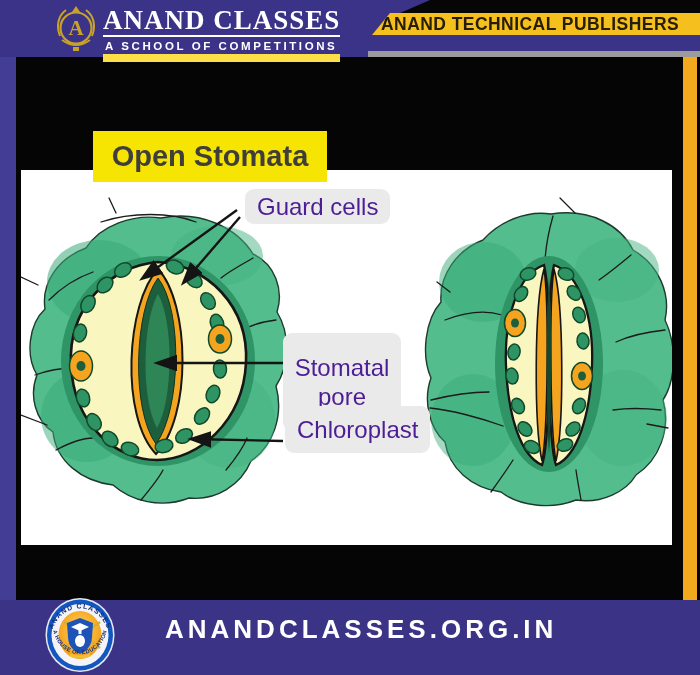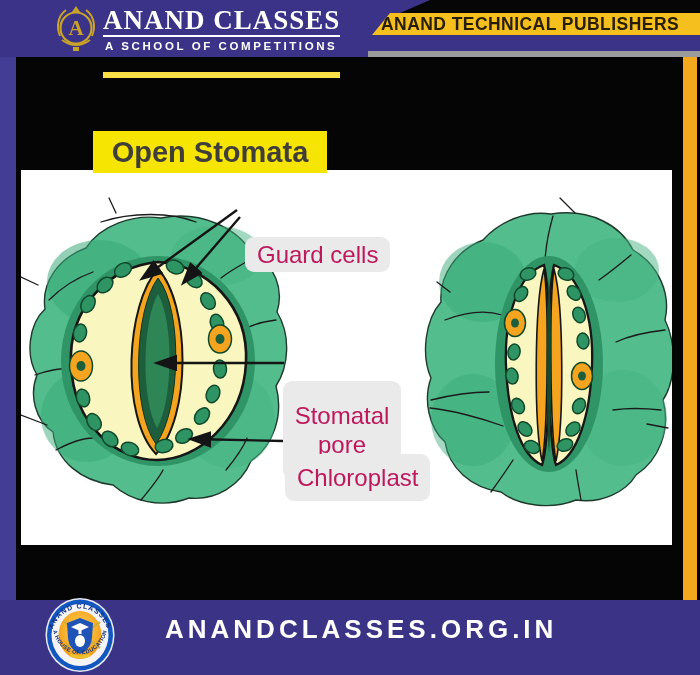--- a/index.html
+++ b/index.html
@@ -14,36 +14,36 @@
               clip-path:polygon(22px 0,100% 0,100% 100%,4px 100%);
               display:flex;align-items:center;}
   .pub-text{font-weight:bold;font-size:19px;color:#261d04;transform:scaleX(.92);
             white-space:nowrap;letter-spacing:.5px;}
   .gray-strip{position:absolute;left:368px;top:51px;width:332px;height:6px;background:#9b9b9b;}
   .brand{position:absolute;left:103px;top:6px;color:#fff;}
   .brand-name{font-family:"Liberation Serif",serif;font-weight:bold;font-size:27px;
               letter-spacing:1px;white-space:nowrap;border-bottom:2px solid #fff;
               padding-bottom:1px;line-height:28px;}
   .brand-tag{font-weight:bold;font-size:11.5px;letter-spacing:2.6px;white-space:nowrap;
-             padding:3px 0 20px 2px;border-bottom:6px solid #fde047;}
+             padding:3px 0 2px 2px;border-bottom:8px solid #fde047;}
   .laurel{position:absolute;left:52px;top:4px;}
 
   
   .strip-left{position:absolute;left:0;top:57px;width:16px;height:543px;background:#433d95;}
   .strip-right{position:absolute;left:683px;top:57px;width:14px;height:543px;background:#f2a91d;}
 
   
   .panel{position:absolute;left:21px;top:170px;width:651px;height:375px;background:#ffffff;z-index:2;}
-  .badge{position:absolute;height:42px;background:#f6e402;color:#3f3e3a;font-weight:bold;
+  .badge{position:absolute;height:51px;background:#f6e402;color:#3f3e3a;font-weight:bold;
          font-size:29px;display:flex;align-items:center;justify-content:center;z-index:7;
          white-space:nowrap;}
   .badge-open{left:93px;top:131px;width:234px;}
   .badge-close{left:437px;top:131px;width:235px;}
-  .pill{position:absolute;background:#eaeaea;border-radius:9px;color:#be185d;
-        font-size:24px;font-weight:500;z-index:6;line-height:29px;margin-top:48px;}
+  .pill{position:absolute;background:#eaeaea;border-radius:9px;color:#4c1d95;
+        font-size:24px;font-weight:500;z-index:6;line-height:29px;}
   .pill-guard{left:245px;top:189px;padding:3px 12px;}
   .pill-pore{left:283px;top:333px;width:98px;padding:20px 10px;text-align:center;}
   .pill-chloro{left:285px;top:406px;padding:9px 12px;}
 
   
   .footer{position:absolute;left:0;top:600px;width:700px;height:75px;background:#3b3486;z-index:5;}
   .site{position:absolute;left:165px;top:14px;color:#fff;font-weight:bold;font-size:26px;
         letter-spacing:4px;white-space:nowrap;}
   .crest{position:absolute;left:44px;top:-4px;}
 </style>

